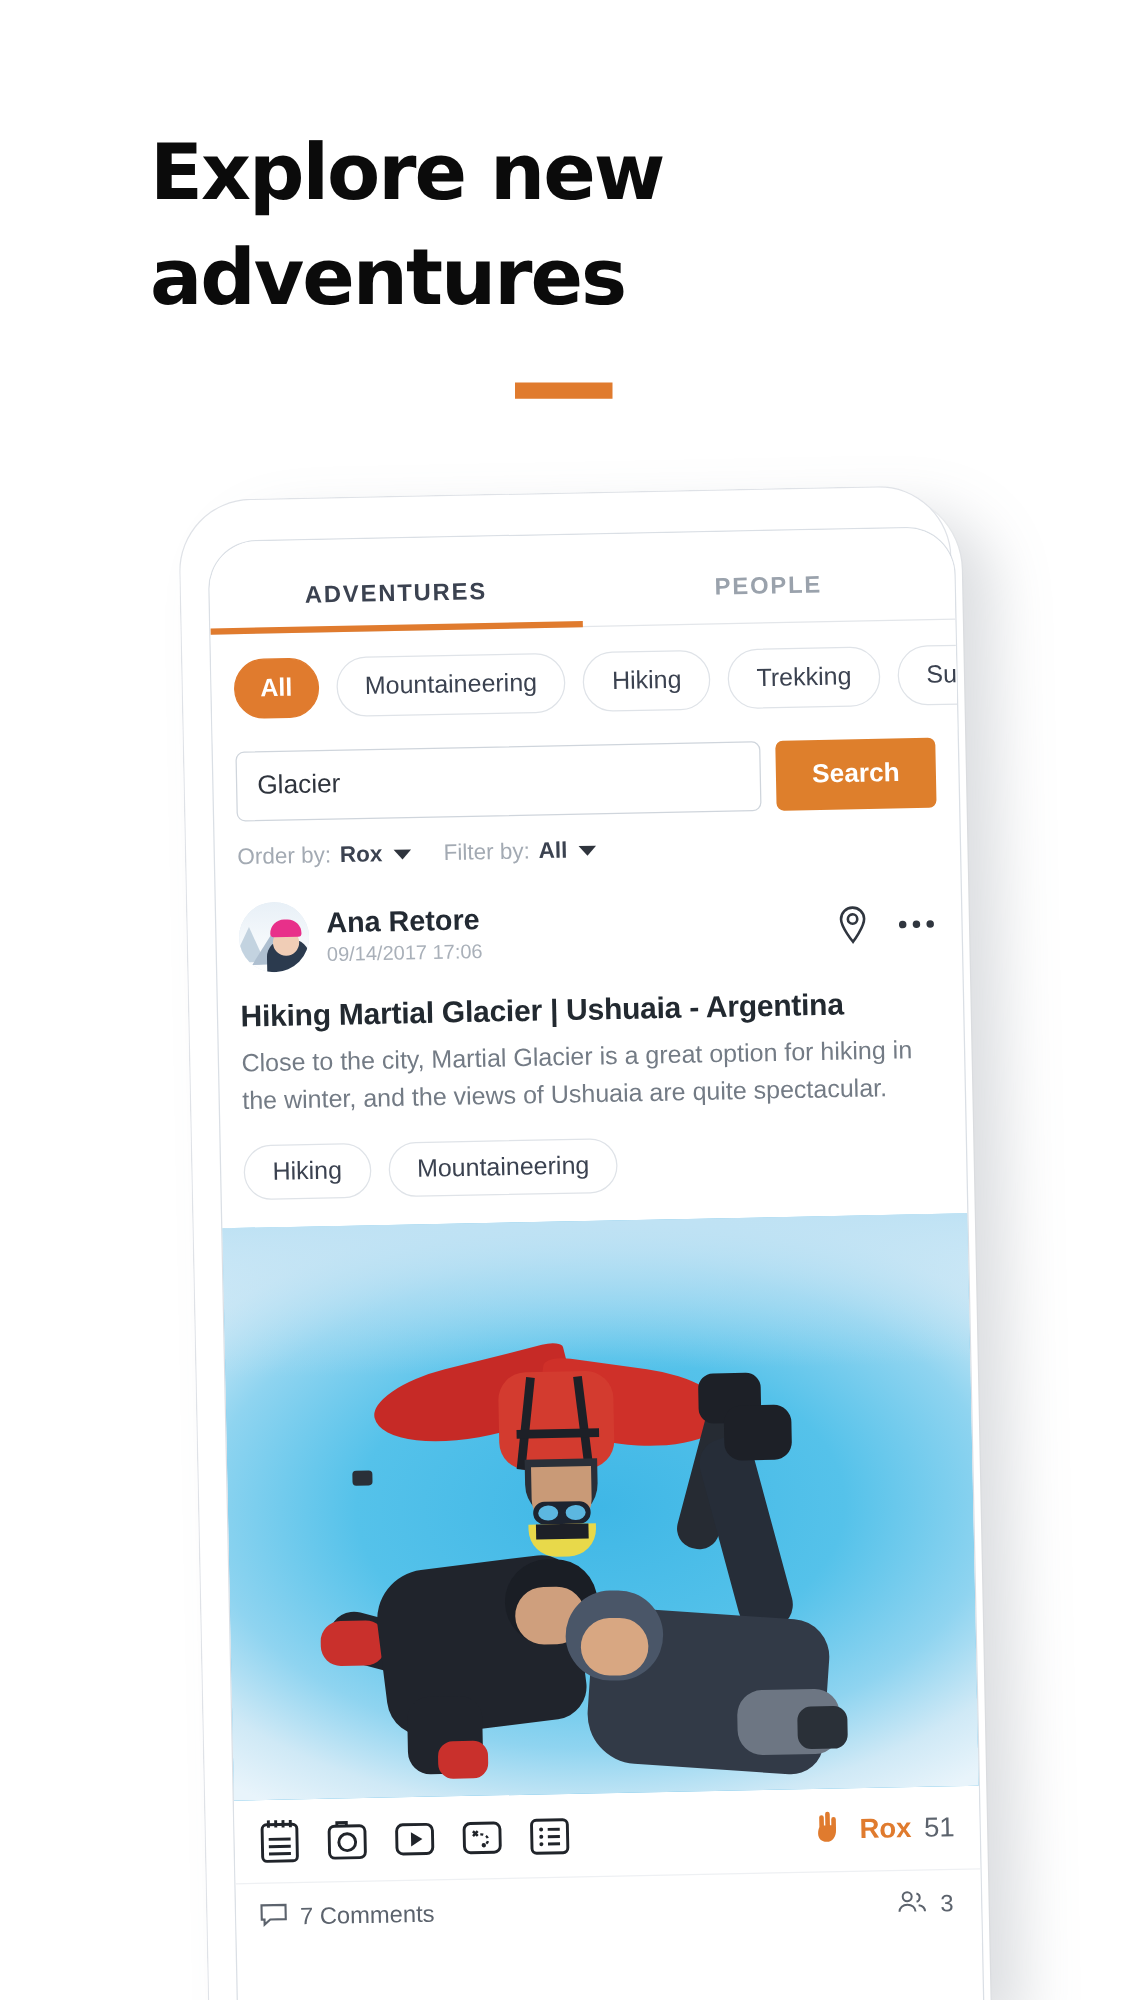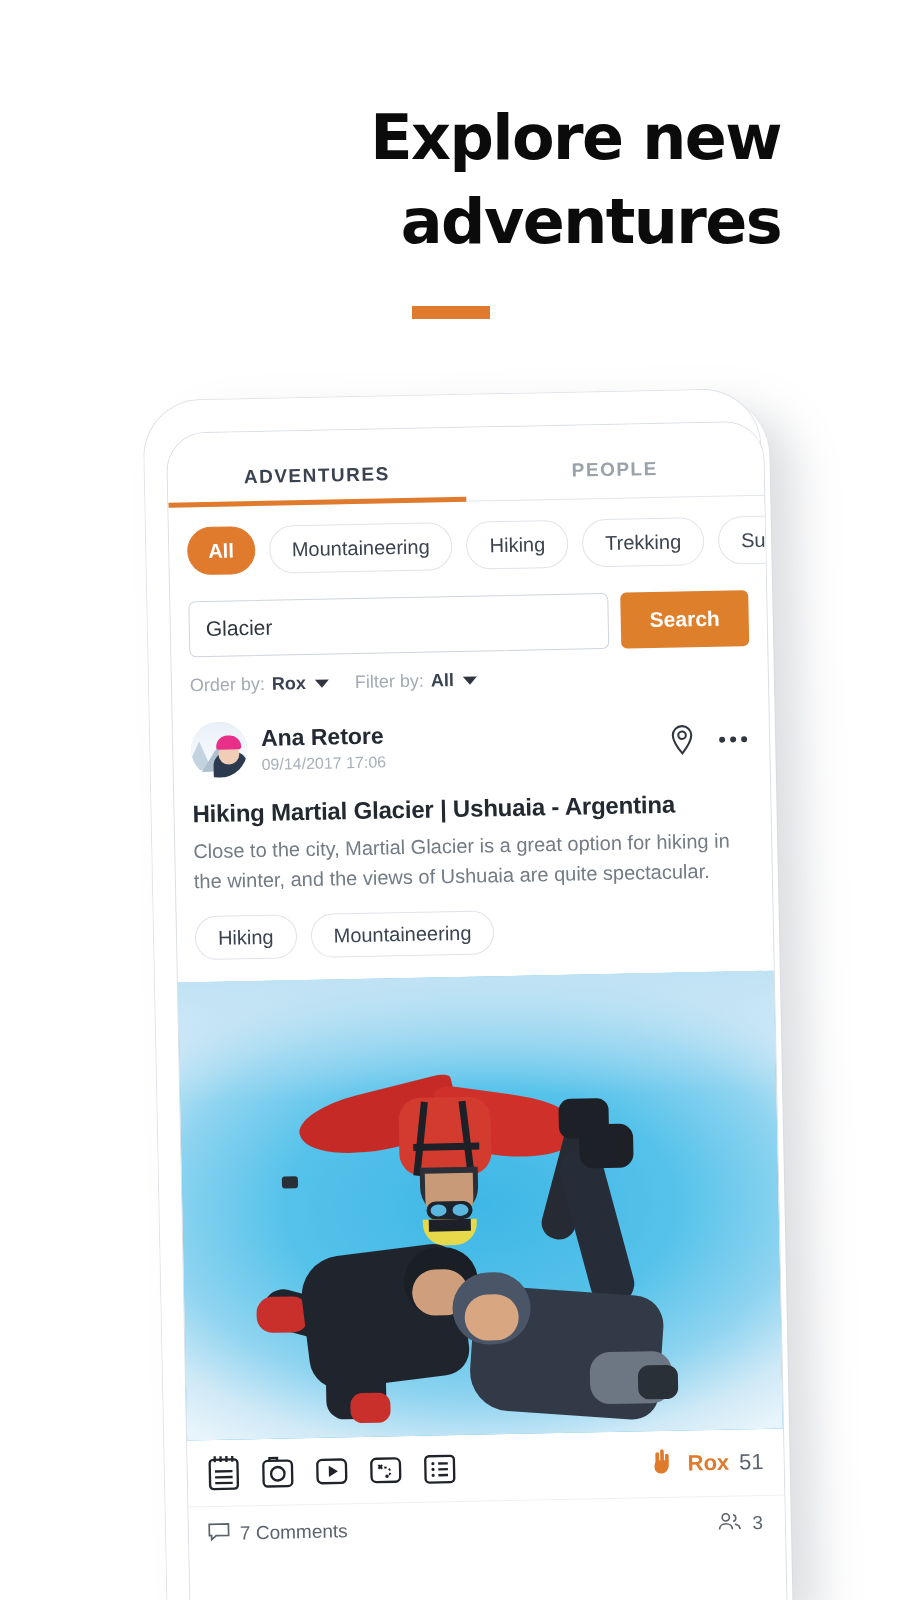--- a/index.html
+++ b/index.html
@@ -18,21 +18,21 @@
     height: 1600px;
     background: #ffffff;
   }
 
   
   .hero {
     position: absolute;
     top: 96px;
     left: 0;
     width: 901px;
-    text-align: right;
+    text-align: left;
   }
   .hero-title {
     font-family: "DejaVu Sans", sans-serif;
     font-size: 62px;
     line-height: 84px;
     font-weight: 700;
     letter-spacing: -1.6px;
     color: #0b0b0b;
     padding: 0 120px;
   }

